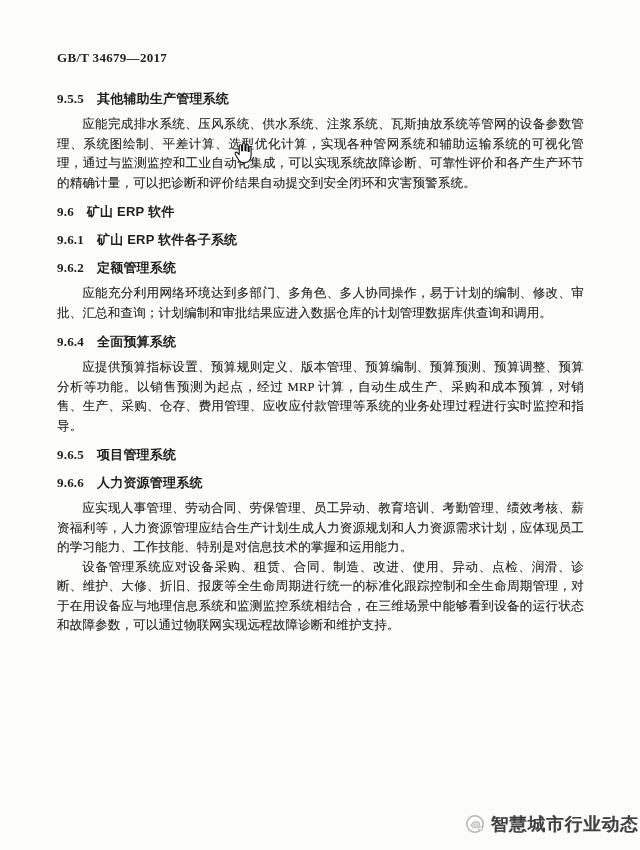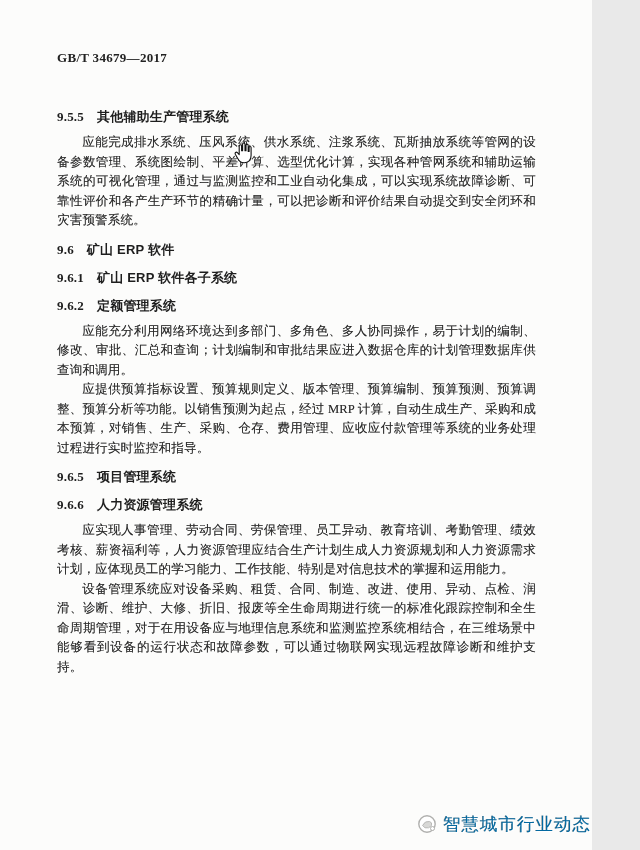--- a/index.html
+++ b/index.html
@@ -3,21 +3,21 @@
 <meta charset="utf-8">
 <style>
   * { margin: 0; padding: 0; box-sizing: border-box; }
   html, body { width: 640px; height: 850px; }
   body {
     font-family: "Liberation Serif", serif;
     background: #e9e9e9;
   }
   .page {
     position: relative;
-    width: 592px;
+    width: 640px;
     height: 850px;
     background: #fcfcfb;
     overflow: hidden;
     color: #262626;
   }
   .content {
     padding: 50px 56px 0 57px;
   }
   .doc-header {
     font-size: 13px;
@@ -27,21 +27,21 @@
   }
   .sec-heading {
     margin-top: 10px;
     margin-bottom: 7px;
     font-family: "Liberation Sans", sans-serif;
     font-size: 13px;
     font-weight: bold;
     color: #1e1e1e;
     letter-spacing: 0.2px;
   }
-  .sec-heading.first { margin-top: 42px; }
+  .sec-heading.first { margin-top: 24px; }
   .sec-heading .sec-num {
     font-family: "Liberation Serif", serif;
     margin-right: 13px;
   }
   .para {
     font-size: 12.6px;
     line-height: 19.5px;
     text-align: justify;
     text-justify: inter-ideograph;
     text-indent: 2em;
@@ -61,23 +61,23 @@
     top: 812px;
     right: 1px;
     display: flex;
     align-items: center;
     gap: 5px;
     color: #a3a3a1;
   }
   .watermark-text {
     font-family: "Liberation Sans", sans-serif;
     font-size: 17.5px;
-    font-weight: normal;
+    font-weight: bold;
     letter-spacing: 1px;
-    color: #0369a1;
+    color: #404040;
     text-shadow: 1px 1px 0 #ffffff, -0.5px -0.5px 0 #8f8f8d;
   }
   .watermark-icon svg { display: block; }
   .hand-cursor {
     position: absolute;
     left: 233px;
     top: 141px;
     width: 21px;
     height: 24px;
     pointer-events: none;
@@ -103,20 +103,23 @@
     <div class="sec-heading">
       <span class="sec-num">9.6.1</span><span>矿山 ERP 软件各子系统</span>
     </div>
 
     <div class="sec-heading">
       <span class="sec-num">9.6.2</span><span>定额管理系统</span>
     </div>
 
     <div class="para">应能充分利用网络环境达到多部门、多角色、多人协同操作，易于计划的编制、修改、审批、汇总和查询；计划编制和审批结果应进入数据仓库的计划管理数据库供查询和调用。</div>
 
+    <div class="sec-heading">
+      <span class="sec-num">9.6.4</span><span>全面预算系统</span>
+    </div>
     <div class="para">应提供预算指标设置、预算规则定义、版本管理、预算编制、预算预测、预算调整、预算分析等功能。以销售预测为起点，经过 MRP 计算，自动生成生产、采购和成本预算，对销售、生产、采购、仓存、费用管理、应收应付款管理等系统的业务处理过程进行实时监控和指导。</div>
 
     <div class="sec-heading">
       <span class="sec-num">9.6.5</span><span>项目管理系统</span>
     </div>
 
     <div class="sec-heading">
       <span class="sec-num">9.6.6</span><span>人力资源管理系统</span>
     </div>
     <div class="para">应实现人事管理、劳动合同、劳保管理、员工异动、教育培训、考勤管理、绩效考核、薪资福利等，人力资源管理应结合生产计划生成人力资源规划和人力资源需求计划，应体现员工的学习能力、工作技能、特别是对信息技术的掌握和运用能力。</div>

